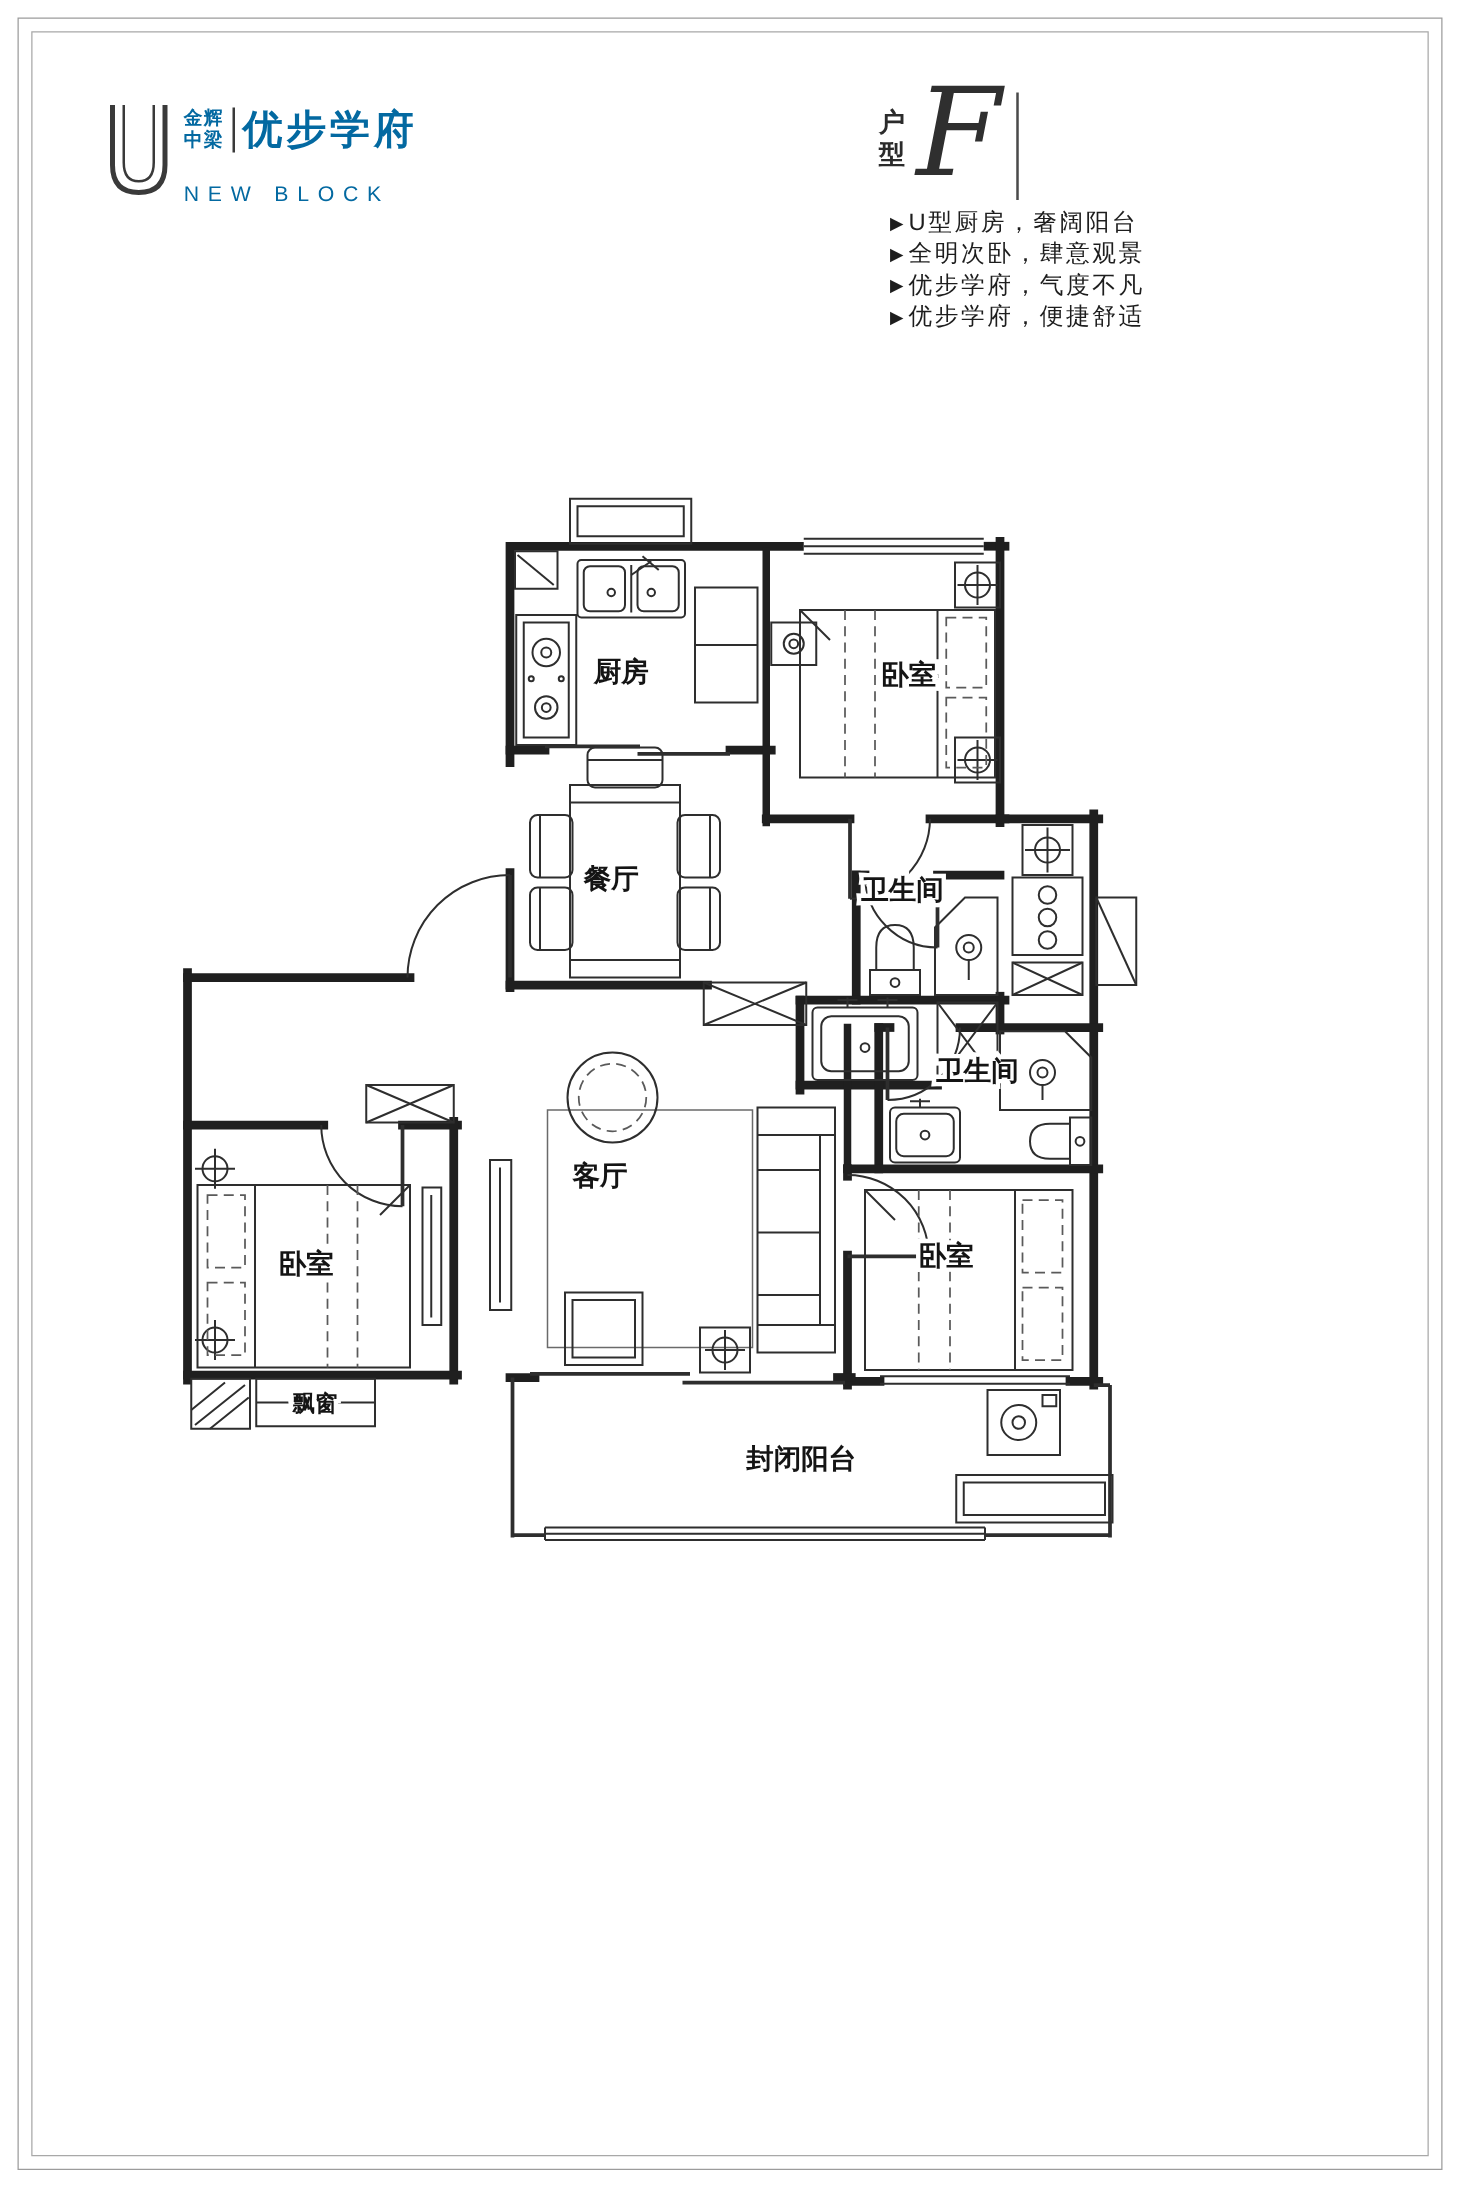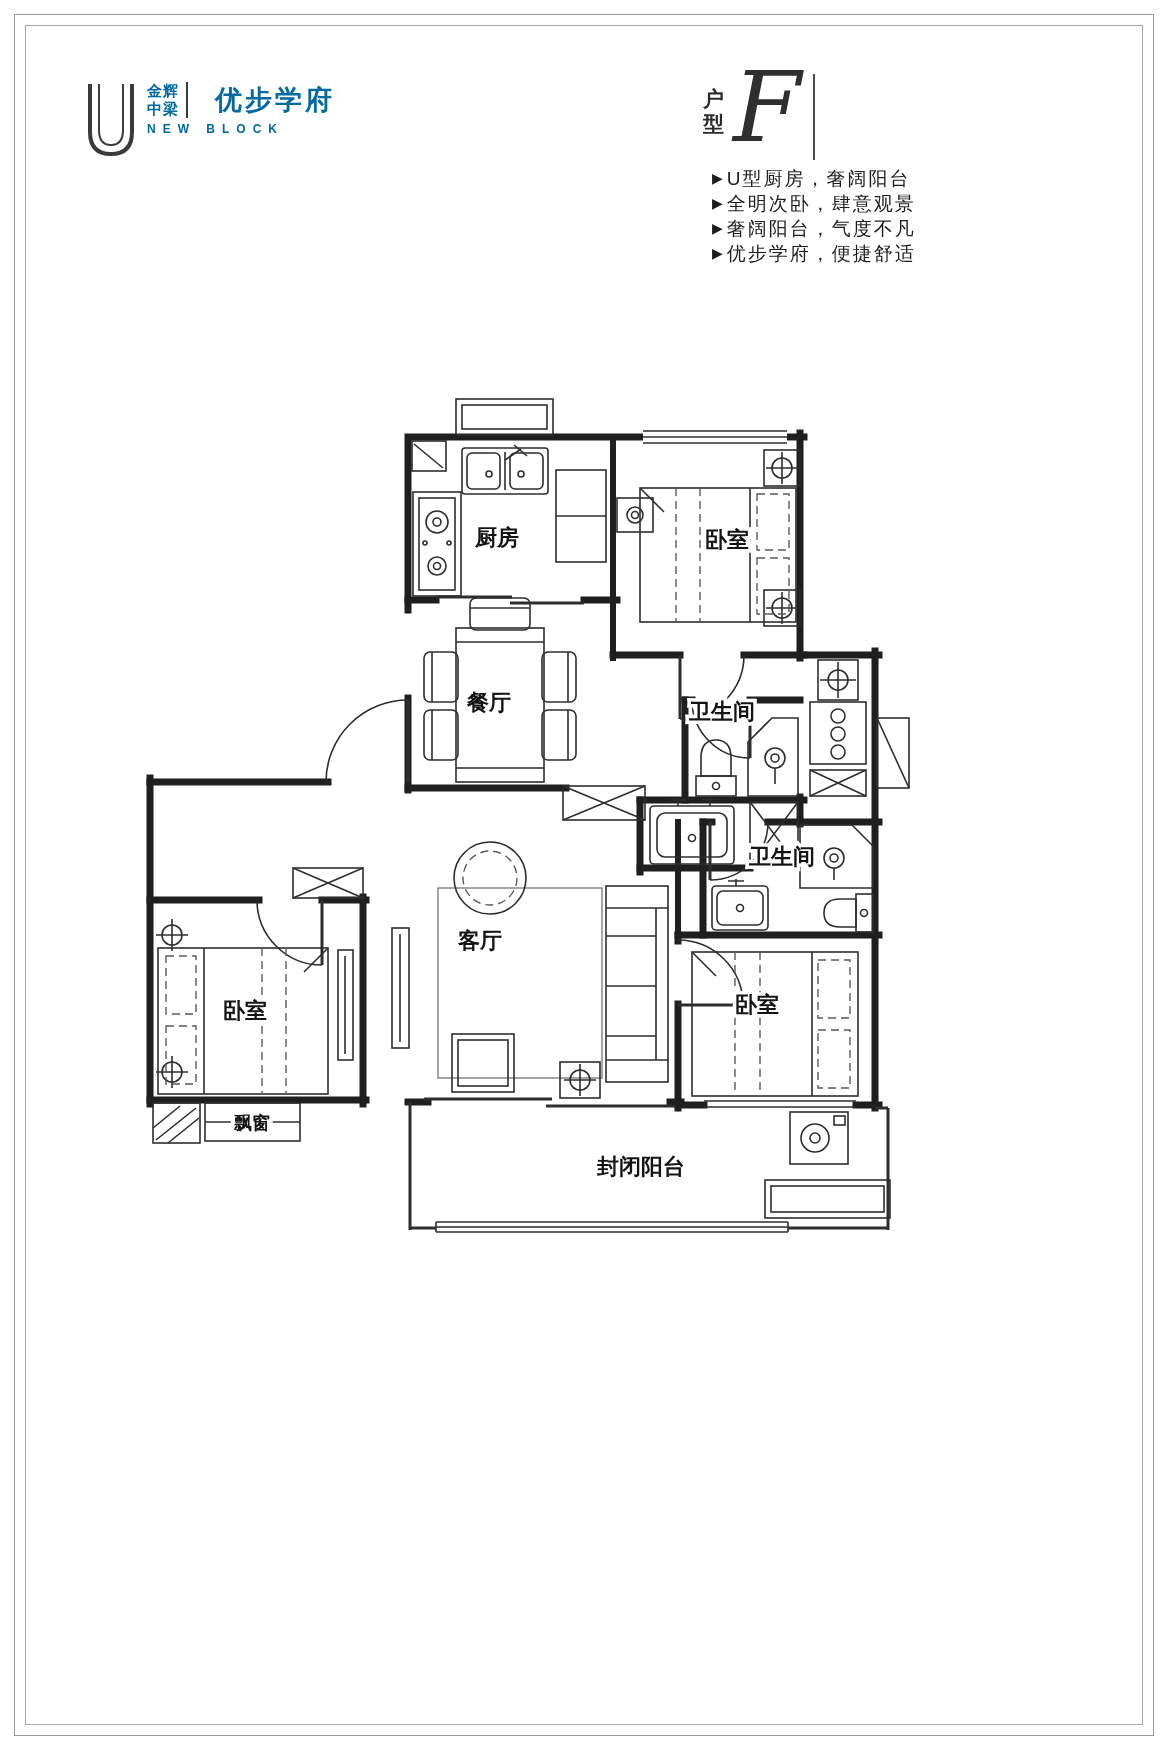--- a/index.html
+++ b/index.html
@@ -10,22 +10,22 @@
   }
   .frame-outer{position:absolute;inset:14px;border:1px solid #9c9c9c;pointer-events:none;}
   .frame-inner{position:absolute;inset:25px;border:1px solid #a8a8a8;pointer-events:none;}
 
   
   .logo{position:absolute;left:83px;top:82px;display:flex;align-items:flex-start;color:#0369a1;}
   .logo svg{display:block;}
   .logo-right{margin-left:10px;}
   .logo-row1{display:flex;align-items:center;}
   .brand-stack{font-size:15px;font-weight:700;line-height:1.2;letter-spacing:1px;border-right:2px solid #3a3a3a;padding-right:7px;}
-  .logo-name{font-size:27px;font-weight:700;margin-left:27px;letter-spacing:3px;}
-  .logo-sub{font-size:12px;letter-spacing:7px;margin-top:4px;font-weight:700;}
+  .logo-name{font-size:32px;font-weight:700;margin-left:6px;letter-spacing:3px;}
+  .logo-sub{font-size:17px;letter-spacing:7px;margin-top:20px;font-weight:400;}
 
   
   .unit{position:absolute;left:703px;top:60px;display:flex;align-items:flex-start;color:#2b2b2b;}
   .unit-hz{font-size:21px;font-weight:700;line-height:25px;margin-top:26px;letter-spacing:1px;}
   .unit-letter{font-family:"DejaVu Serif","Liberation Serif",serif;font-style:italic;font-size:98px;line-height:98px;margin:-2px 6px 0 8px;color:#2f2f2f;}
   .unit-divider{width:0;border-left:2px solid #4a4a4a;height:86px;margin:14px 12px 0 6px;}
   .unit-info{margin-top:14px;}
   .ui-row1{font-size:16px;letter-spacing:2px;font-weight:600;}
   .ui-approx{margin-left:12px;font-size:14px;font-weight:400;}
   .ui-row2{margin-top:2px;}
@@ -79,21 +79,21 @@
   <li>
       <span class="tri">▶</span>
       <span>U型厨房，奢阔阳台</span>
     </li>
   <li>
       <span class="tri">▶</span>
       <span>全明次卧，肆意观景</span>
     </li>
   <li>
       <span class="tri">▶</span>
-      <span>奢阔阳台，气度不凡</span>
+      <span>优步学府，气度不凡</span>
     </li>
   <li>
       <span class="tri">▶</span>
       <span>优步学府，便捷舒适</span>
     </li>
 </ul>
 
 <svg class="plan" viewBox="0 0 1168 1750">
 
   <g stroke="#1f1f1f" stroke-width="7" fill="none" stroke-linecap="square">

